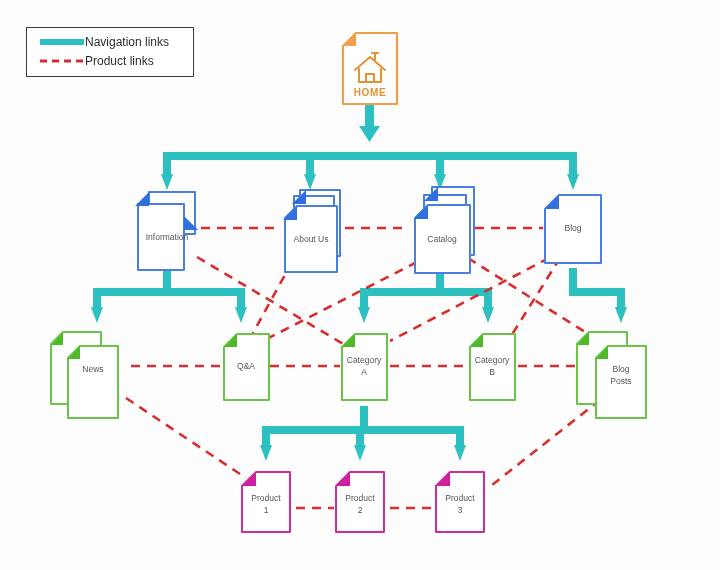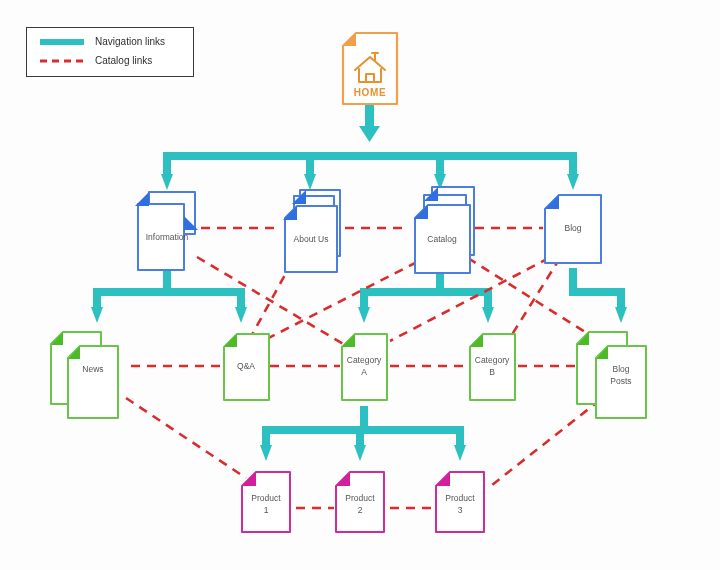--- a/index.html
+++ b/index.html
@@ -55,23 +55,22 @@
   .legend-swatch {
     width: 46px;
     height: 14px;
     flex: 0 0 46px;
     display: flex;
     align-items: center;
     justify-content: center;
   }
   .legend-text {
     font-family: "Liberation Sans", sans-serif;
-    font-size: 10px;
+    font-size: 12px;
     color: #2e2e2e;
-    margin-left: 10px;
     white-space: nowrap;
   }
 </style>
 </head>
 <body>
 
 <div id="canvas">
 
   <svg id="diagram-svg" viewBox="0 0 720 570">
     <defs>
@@ -276,17 +275,17 @@
         </svg>
       </span>
       <span class="legend-text">Navigation links</span>
     </div>
     <div class="legend-row">
       <span class="legend-swatch">
         <svg width="46" height="10" viewBox="0 0 46 10">
           <line x1="1" y1="5" x2="45" y2="5" stroke="#d92d2d" stroke-width="3" stroke-dasharray="7 5"></line>
         </svg>
       </span>
-      <span class="legend-text">Catalog links</span>
+      <span class="legend-text">Product links</span>
     </div>
   </div>
 
 </div>
 
 </body></html>

